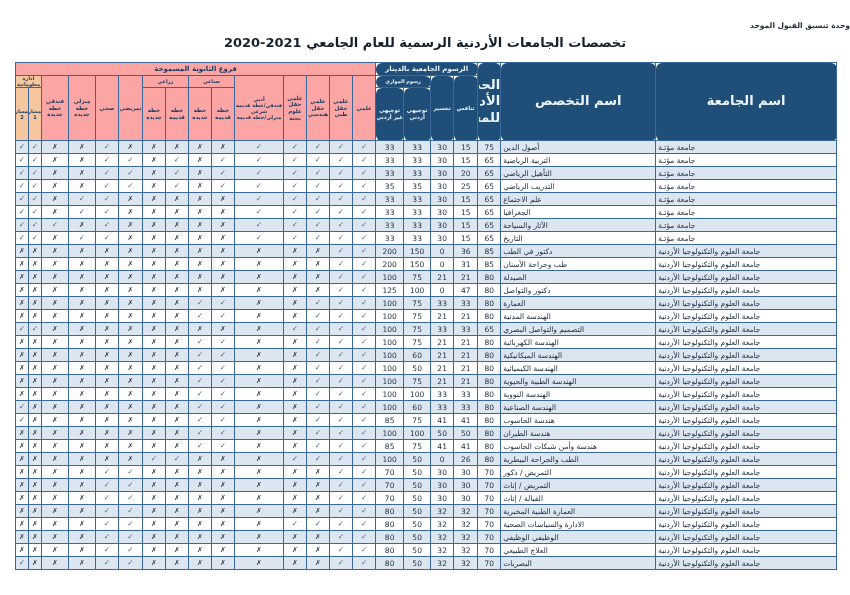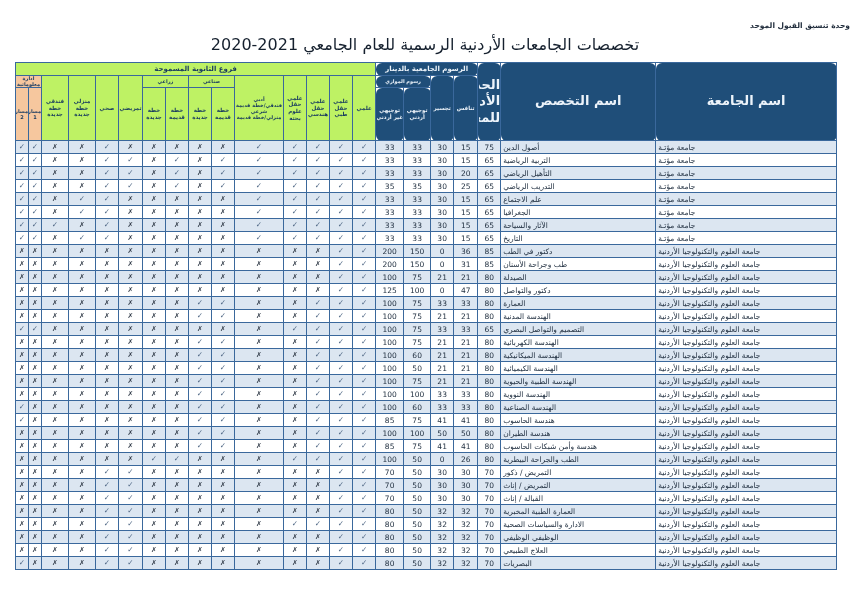--- a/index.html
+++ b/index.html
@@ -2,29 +2,29 @@
 <html lang="ar"><head>
 <meta charset="utf-8">
 <style>
   * { box-sizing: border-box; margin: 0; padding: 0; }
   html,body { width: 850px; height: 595px; background: #ffffff; font-family: "DejaVu Sans", sans-serif; }
   .page { position: relative; width: 850px; height: 595px; background: #fff; overflow: hidden; }
 
   .unit-line { position: absolute; top: 21px; left: 0; width: 100%; 
     font-size: 7.5px; font-weight: bold; color: #24303f; direction: rtl; }
   .page-title { position: absolute; top: 35px; left: 0; width: 100%; text-align: center;
-    font-size: 16px; font-weight: normal; color: #15202e; direction: rtl; }
+    font-size: 13px; font-weight: bold; color: #15202e; direction: rtl; }
 
   table.sched { position: absolute; left: 15px; top: 62px; width: 821px;
     border-collapse: collapse; table-layout: fixed; direction: ltr; }
   .sched th, .sched td { border: 1px solid #3a689c; overflow: hidden; vertical-align: middle; }
 
   thead th { font-weight: bold; text-align: center; direction: rtl; padding: 0; }
   .navy  { background: #1F4E79; color: #ecf3fa; border-radius: 6px; }
-  .orange{ background: #bef264; color: #16395f; margin-left: 11px; }
+  .orange{ background: #fca5a5; color: #16395f; margin-left: 11px; }
   .peach { background: #F6C79E; color: #16395f; }
 
   .h-top { height: 13px; font-size: 7px; }
   .h-mid { height: 12px; font-size: 5px; line-height: 1.1; }
   .h-sub { height: 53px; font-size: 5.5px; line-height: 1.2; }
   .h-sub.tiny { font-size: 5px; }
   .h-sub.pre { white-space: pre-line; }
   .h-big3 { font-size: 13px; line-height: 1.25; }
 
   tbody td { height: 13px; padding: 0; }

